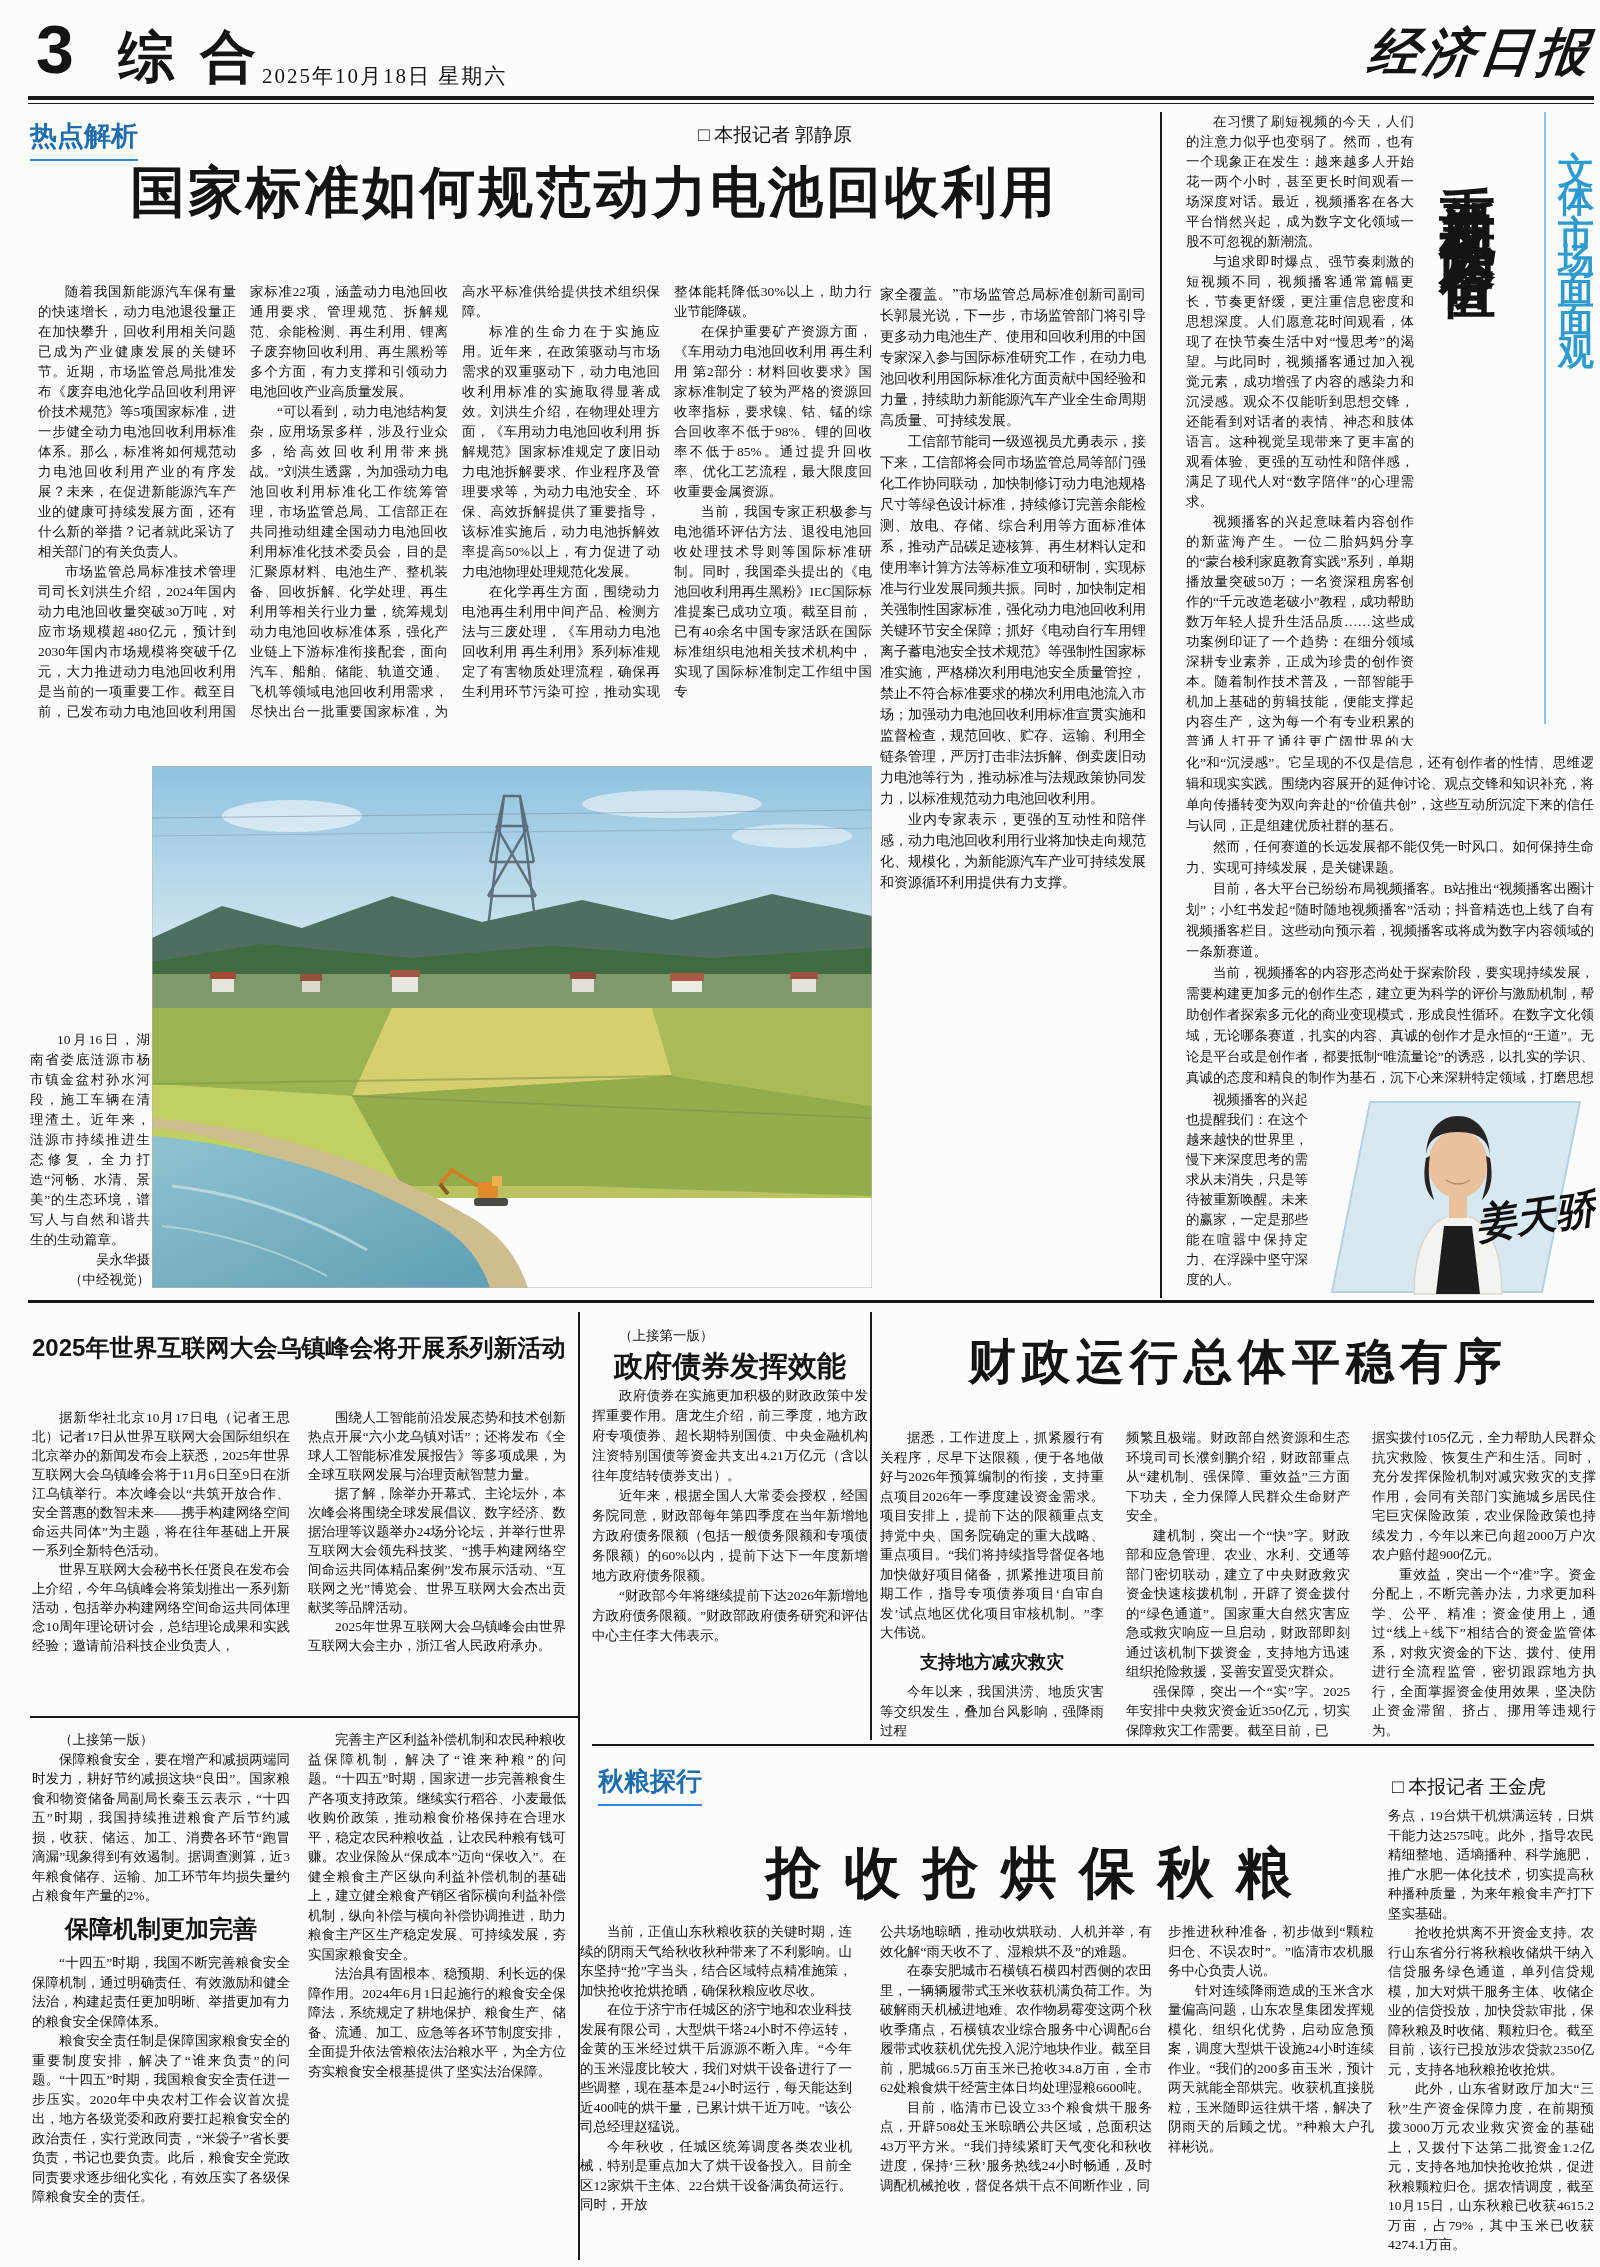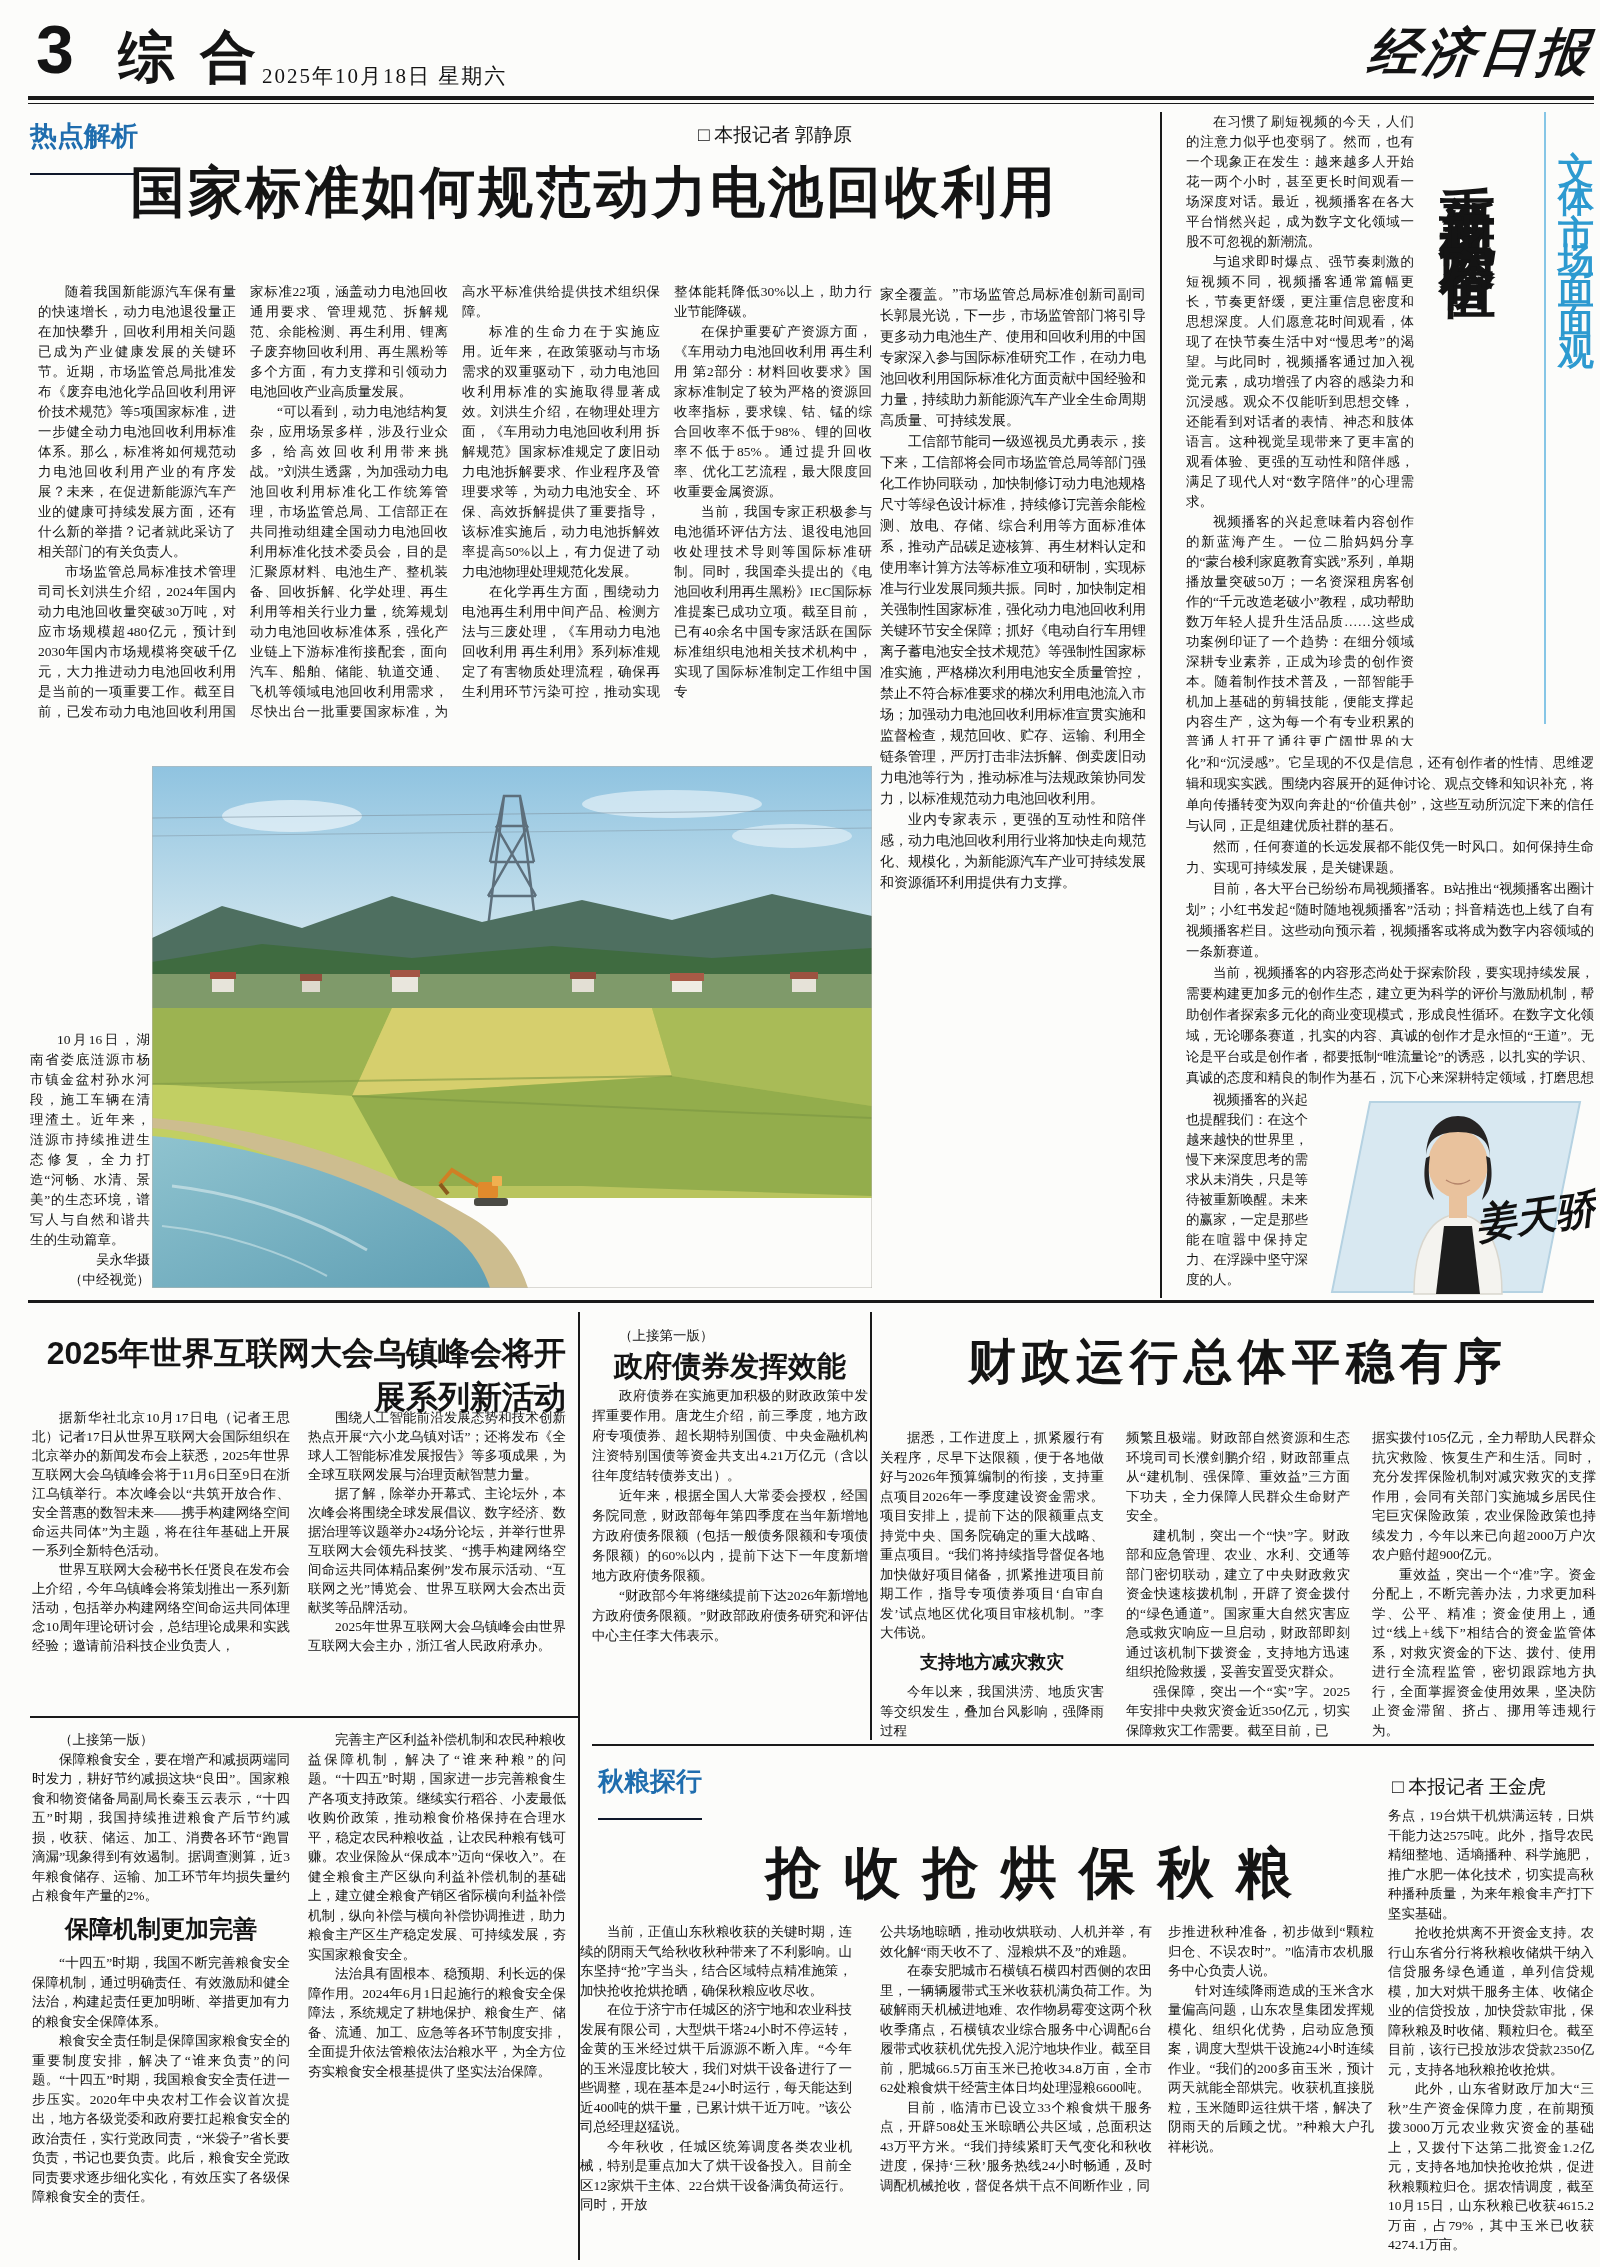--- a/index.html
+++ b/index.html
@@ -6,21 +6,21 @@
   .page{position:relative;width:1600px;height:2267px;margin:0 auto;background:#fcfcfa;
         font-family:"Liberation Serif",serif;color:#141414;overflow:hidden;}
   .abs{position:absolute;}
   p.body{margin:0;text-indent:2em;text-align:justify;}
   p.noindent{text-indent:0;}
   .jtext{text-align:justify;}
   .clip{overflow:hidden;}
   .cols{display:flex;}
   .col{overflow:hidden;}
   .rule{background:#1a1a1a;}
-  .blue-tag{font-weight:bold;color:#1f6dae;border-bottom:2px solid #0f172a;padding-bottom:19px;}
+  .blue-tag{font-weight:bold;color:#1f6dae;border-bottom:2px solid #3b82f6;padding-bottom:5px;}
   .subhead{font-weight:bold;text-align:center;text-indent:0;margin:10px 0;}
   .vert{writing-mode:vertical-rl;}
 </style>
 </head>
 <body>
 
 <div class="page">
 
   <div class="abs" style="left:36px;top:10px;font-size:68px;font-weight:900;font-family:'Liberation Sans',sans-serif;">3</div>
   <div class="abs" style="left:118px;top:20px;font-size:56px;font-weight:900;letter-spacing:26px;">综合</div>
@@ -152,21 +152,21 @@
         <path d="M128,92 Q140,100 152,92" stroke="#b4846a" stroke-width="1.5" fill="none"></path>
       </g>
       <text x="160" y="150" font-size="40" font-style="italic" font-weight="bold" font-family="serif" transform="rotate(-8 160 150)" fill="#101010">姜天骄</text>
     </svg>
   </div>
 
   <div class="abs rule" style="left:28px;top:1300px;width:1566px;height:3px;"></div>
   <div class="abs rule" style="left:578px;top:1312px;width:2px;height:948px;"></div>
   <div class="abs rule" style="left:870px;top:1312px;width:2px;height:428px;"></div>
 
-  <div class="abs" style="left:32px;top:1332px;width:534px;text-align:right;font-size:32px;font-weight:900;font-family:'Liberation Sans',sans-serif;">2025年世界互联网大会乌镇峰会将开展系列新活动</div>
+  <div class="abs" style="left:32px;top:1332px;width:534px;text-align:left;font-size:24px;font-weight:900;font-family:'Liberation Sans',sans-serif;">2025年世界互联网大会乌镇峰会将开展系列新活动</div>
   <div class="abs cols" style="left:32px;top:1408px;width:534px;height:306px;gap:18px;font-size:13.5px;line-height:19px;">
     <div class="col" style="flex:1;">
       <p class="body">据新华社北京10月17日电（记者王思北）记者17日从世界互联网大会国际组织在北京举办的新闻发布会上获悉，2025年世界互联网大会乌镇峰会将于11月6日至9日在浙江乌镇举行。本次峰会以“共筑开放合作、安全普惠的数智未来——携手构建网络空间命运共同体”为主题，将在往年基础上开展一系列全新特色活动。</p>
       <p class="body">世界互联网大会秘书长任贤良在发布会上介绍，今年乌镇峰会将策划推出一系列新活动，包括举办构建网络空间命运共同体理念10周年理论研讨会，总结理论成果和实践经验；邀请前沿科技企业负责人，</p>
     </div>
     <div class="col" style="flex:1;">
       <p class="body">围绕人工智能前沿发展态势和技术创新热点开展“六小龙乌镇对话”；还将发布《全球人工智能标准发展报告》等多项成果，为全球互联网发展与治理贡献智慧力量。</p>
       <p class="body">据了解，除举办开幕式、主论坛外，本次峰会将围绕全球发展倡议、数字经济、数据治理等议题举办24场分论坛，并举行世界互联网大会领先科技奖、“携手构建网络空间命运共同体精品案例”发布展示活动、“互联网之光”博览会、世界互联网大会杰出贡献奖等品牌活动。</p>
       <p class="body">2025年世界互联网大会乌镇峰会由世界互联网大会主办，浙江省人民政府承办。</p>
     </div>

